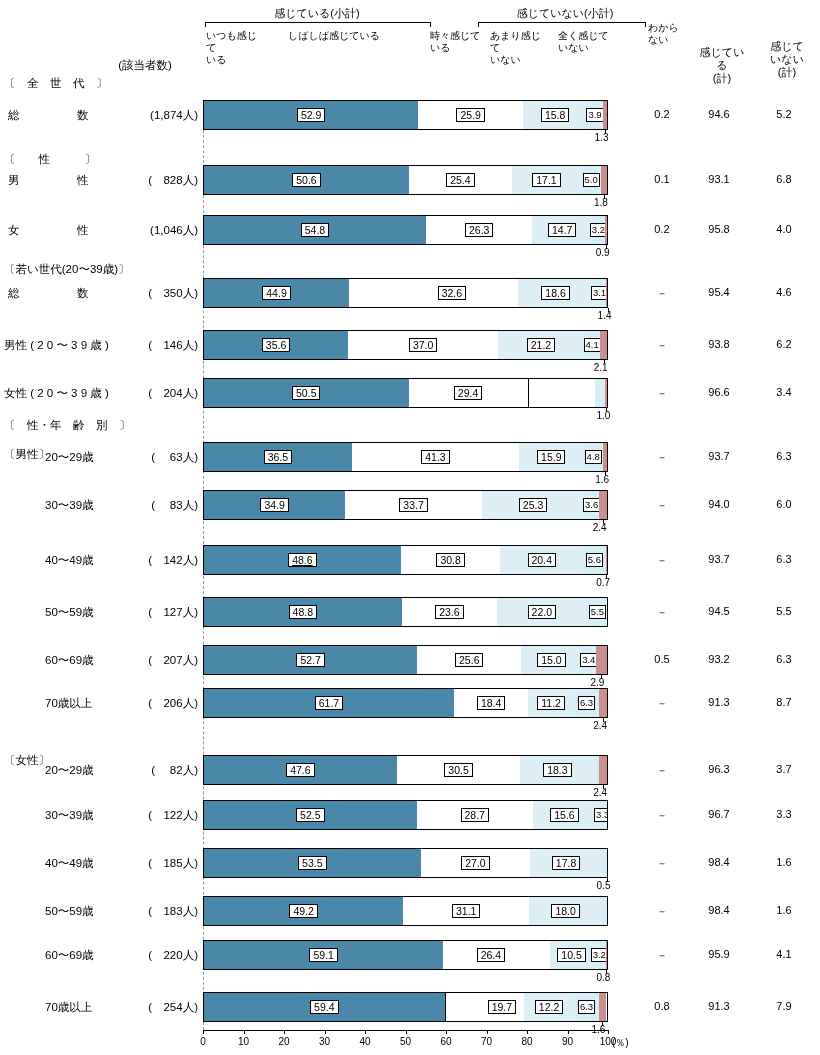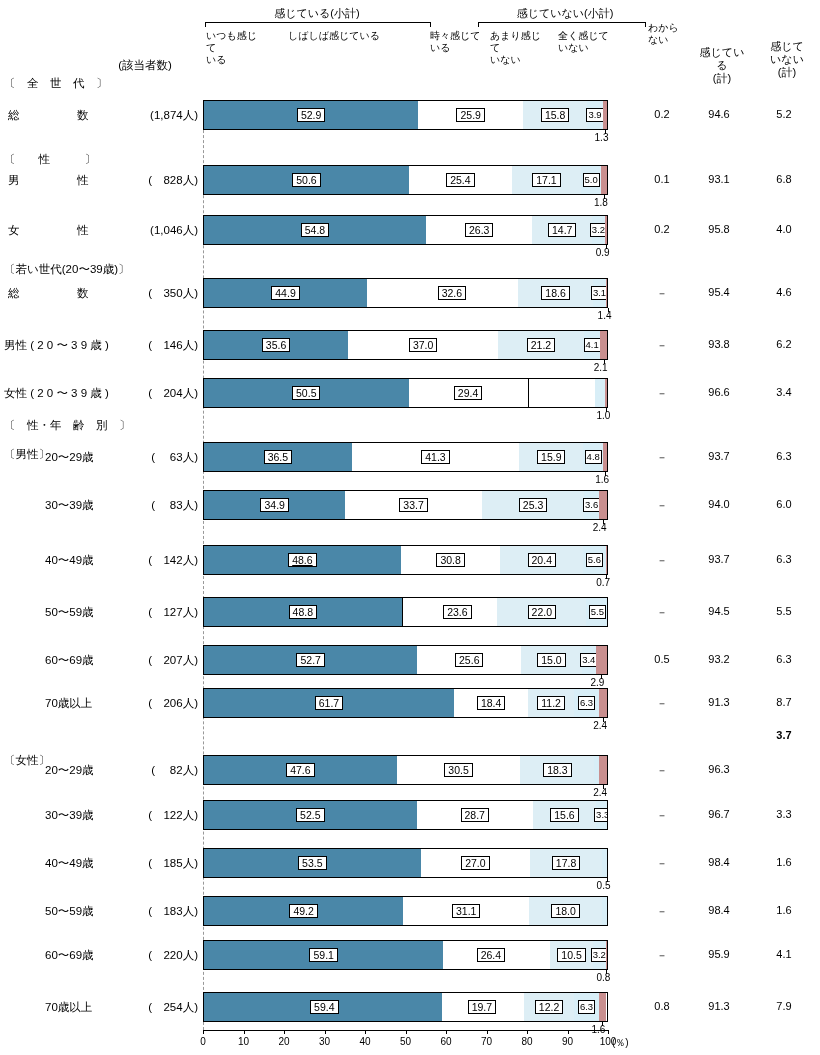--- a/index.html
+++ b/index.html
@@ -174,21 +174,21 @@
         <div class="seg s5 hatch5" style="left: 400.95px; width: 3.645px;"></div>
       </div>
       <div class="small-out" style="left: 595.773px; top: 247px;">0.9</div>
       <div class="leader" style="left: 605.773px; top: 245px; height: 4px;"></div>
       <div class="rt" style="left: 640px; top: 223px;">0.2</div>
       <div class="rt" style="left: 697px; top: 223px;">95.8</div>
       <div class="rt" style="left: 762px; top: 223px;">4.0</div>
       <div class="rowlabel" style="left: 8px; top: 286px;">総　　　　　数</div>
       <div class="rowcount" style="left: 128px; top: 286px; width: 70px;">(　350人)</div>
       <div class="bar" style="left: 203px; top: 278px; width: 405px;">
-        <div class="seg s1 hatch1" style="left: 0px; width: 163px;">
+        <div class="seg s1 hatch1" style="left: 0px; width: 145px;">
           <span class="v">44.9</span>
         </div>
         <div class="segdiv" style="left: 181.845px;"></div>
         <div class="seg s2 hatch2" style="left: 181.845px; width: 132.03px;">
           <span class="v">32.6</span>
         </div>
         <div class="segdiv" style="left: 313.875px;"></div>
         <div class="seg s3" style="left: 313.875px; width: 75.33px;">
           <span class="v">18.6</span>
         </div>
@@ -332,21 +332,21 @@
       <div class="rt" style="left: 640px; top: 553px;">－</div>
       <div class="rt" style="left: 697px; top: 553px;">93.7</div>
       <div class="rt" style="left: 762px; top: 553px;">6.3</div>
       <div class="rowlabel" style="left: 45px; top: 605px;">50〜59歳</div>
       <div class="rowcount" style="left: 128px; top: 605px; width: 70px;">(　127人)</div>
       <div class="bar" style="left: 203px; top: 597px; width: 405px;">
         <div class="seg s1 hatch1" style="left: 0px; width: 197.64px;">
           <span class="v">48.8</span>
         </div>
         <div class="segdiv" style="left: 197.64px;"></div>
-        <div class="seg s2 hatch2" style="left: 197.64px; width: 95.58px; margin-left: 8px;">
+        <div class="seg s2 hatch2" style="left: 197.64px; width: 95.58px;">
           <span class="v">23.6</span>
         </div>
         <div class="segdiv" style="left: 293.22px;"></div>
         <div class="seg s3" style="left: 293.22px; width: 89.1px;">
           <span class="v">22.0</span>
         </div>
         <div class="segdiv" style="left: 382.32px;"></div>
         <div class="seg s4" style="left: 382.32px; width: 22.275px;">
           <span class="v" style="font-size: 9.5px; padding: 0px 1px;">5.5</span>
         </div>
@@ -424,21 +424,21 @@
         </div>
         <div class="segdiv" style="left: 390.42px;"></div>
         <div class="seg s4" style="left: 390.42px; width: 4.86px;"></div>
         <div class="segdiv" style="left: 395.28px;"></div>
         <div class="seg s5 hatch5" style="left: 395.28px; width: 9.72px;"></div>
       </div>
       <div class="small-out" style="left: 593.14px; top: 787px;">2.4</div>
       <div class="leader" style="left: 603.14px; top: 785px; height: 4px;"></div>
       <div class="rt" style="left: 640px; top: 763px;">－</div>
       <div class="rt" style="left: 697px; top: 763px;">96.3</div>
-      <div class="rt" style="left: 762px; top: 729px; font-weight: bold;">3.7</div>
+      <div class="rt" style="left: 762px; top: 763px;">3.7</div>
       <div class="rowlabel" style="left: 45px; top: 808px;">30〜39歳</div>
       <div class="rowcount" style="left: 128px; top: 808px; width: 70px;">(　122人)</div>
       <div class="bar" style="left: 203px; top: 800px; width: 405px;">
         <div class="seg s1 hatch1" style="left: 0px; width: 212.625px;">
           <span class="v">52.5</span>
         </div>
         <div class="segdiv" style="left: 212.625px;"></div>
         <div class="seg s2 hatch2" style="left: 212.625px; width: 116.235px;">
           <span class="v">28.7</span>
         </div>
@@ -524,21 +524,21 @@
       <div class="rt" style="left: 640px; top: 948px;">－</div>
       <div class="rt" style="left: 697px; top: 948px;">95.9</div>
       <div class="rt" style="left: 762px; top: 948px;">4.1</div>
       <div class="rowlabel" style="left: 45px; top: 1000px;">70歳以上</div>
       <div class="rowcount" style="left: 128px; top: 1000px; width: 70px;">(　254人)</div>
       <div class="bar" style="left: 203px; top: 992px; width: 405px;">
         <div class="seg s1 hatch1" style="left: 0px; width: 240.57px;">
           <span class="v">59.4</span>
         </div>
         <div class="segdiv" style="left: 240.57px;"></div>
-        <div class="seg s2 hatch2" style="left: 238px; width: 79.785px;">
+        <div class="seg s2 hatch2" style="left: 258px; width: 79.785px;">
           <span class="v">19.7</span>
         </div>
         <div class="segdiv" style="left: 320.355px;"></div>
         <div class="seg s3" style="left: 320.355px; width: 49.41px;">
           <span class="v">12.2</span>
         </div>
         <div class="segdiv" style="left: 369.765px;"></div>
         <div class="seg s4" style="left: 369.765px; width: 25.515px;">
           <span class="v" style="font-size: 9.5px; padding: 0px 1px;">6.3</span>
         </div>

